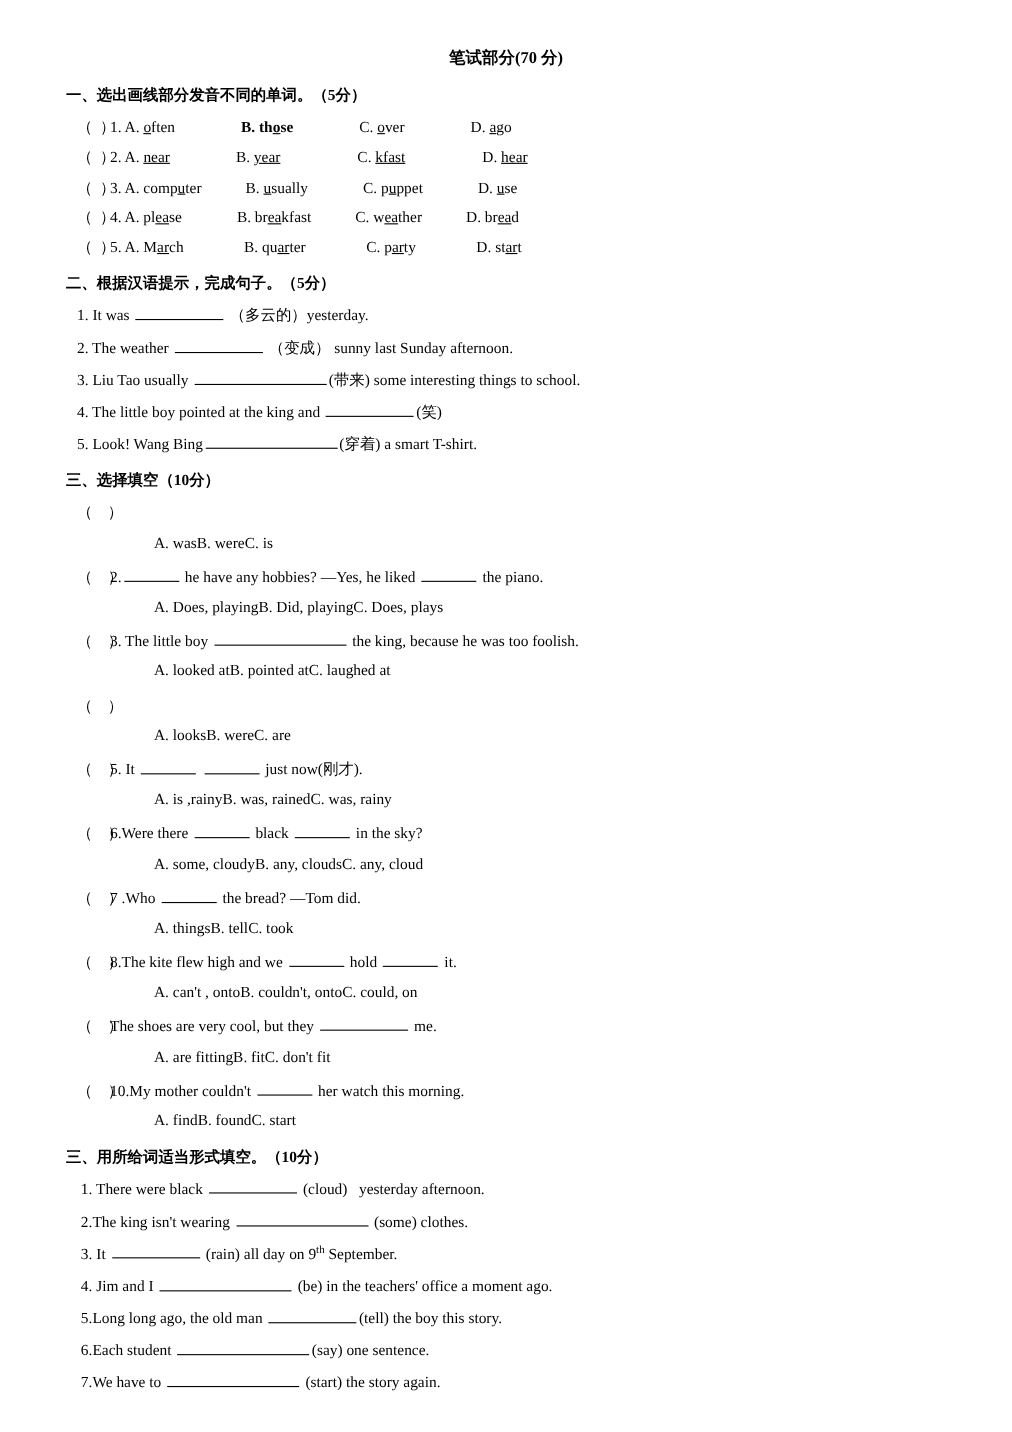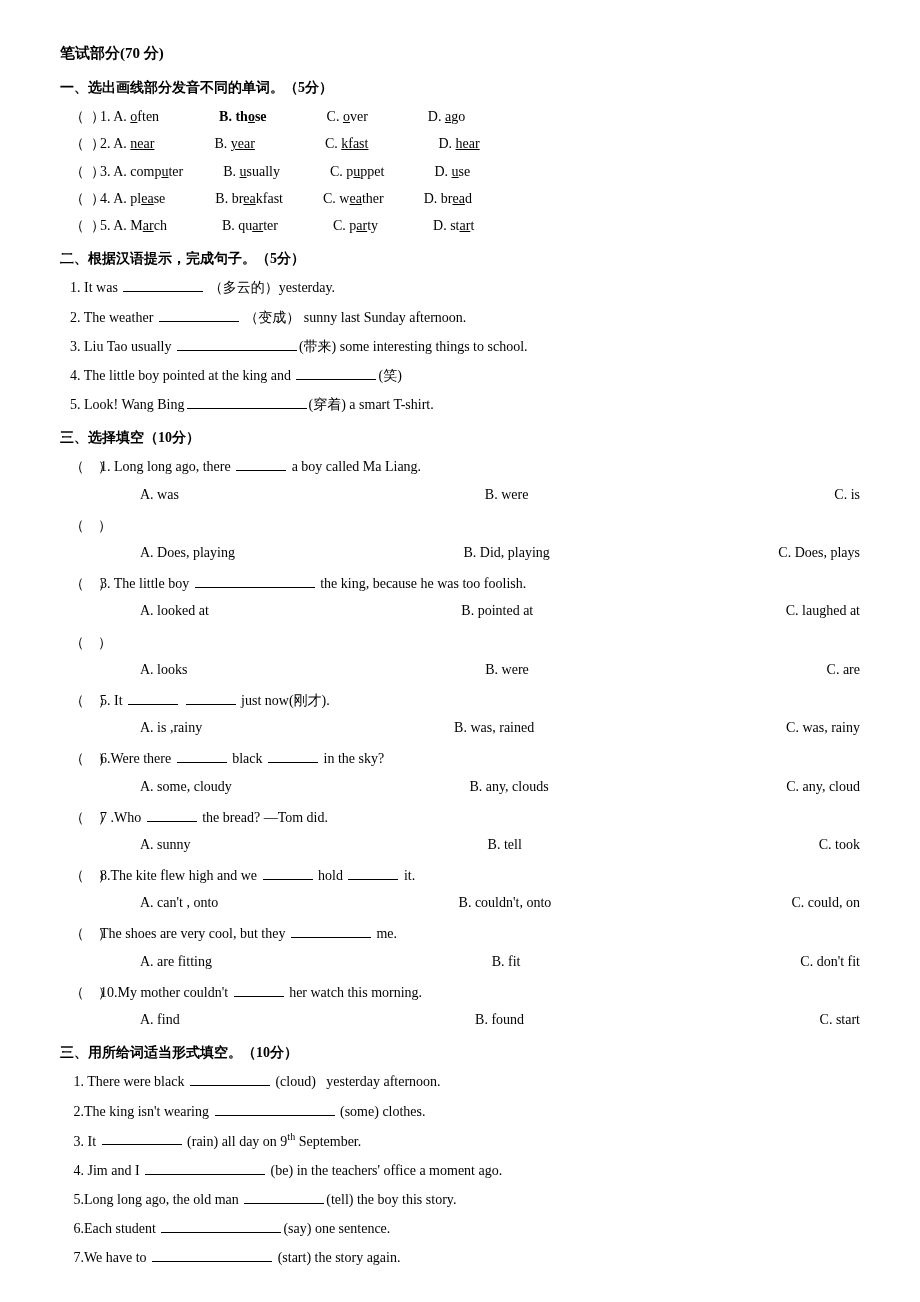--- a/index.html
+++ b/index.html
@@ -11,20 +11,21 @@
       background: #fff;
       font-family: "SimSun", "宋体", serif;
       font-size: 14px;
       color: #000;
       width: 920px;
       min-height: 1302px;
       padding: 40px 60px;
       line-height: 1.8;
     }
     .center {
+      text-align: center;
       font-weight: bold;
       font-size: 15px;
       margin-bottom: 6px;
     }
     .section-title {
       font-weight: bold;
       margin-top: 8px;
       margin-bottom: 4px;
     }
     .question-line {
@@ -52,24 +53,22 @@
     }
     .blank-short {
       min-width: 50px;
     }
     .fill-line {
       margin-bottom: 4px;
       padding-left: 10px;
     }
     .sub-choices {
       display: flex;
-      gap: 60px;
       padding-left: 80px;
       margin-bottom: 6px;
-      justify-content: space-between;
     }
     .page-num {
       text-align: center;
       margin-top: 30px;
       font-size: 14px;
     }
     sup {
       font-size: 10px;
     }
   </style>
@@ -135,30 +134,30 @@
   4. The little boy pointed at the king and <span class="blank"></span>(笑)
 </div>
 <div class="fill-line">
   5. Look! Wang Bing<span class="blank blank-long"></span>(穿着) a smart T-shirt.
 </div>
 
 <div class="section-title">三、选择填空（10分）</div>
 
 <div class="question-line">
   <span class="bracket">（&nbsp;&nbsp;&nbsp;&nbsp;）</span>
-  <span>1. Long long ago, there <span class="blank blank-short"></span> a boy called Ma Liang.</span>
 </div>
 <div class="sub-choices">
   <span>A. was</span>
   <span>B. were</span>
   <span>C. is</span>
 </div>
 
 <div class="question-line">
   <span class="bracket">（&nbsp;&nbsp;&nbsp;&nbsp;）</span>
+  <span>2.<span class="blank blank-short"></span> he have any hobbies?  —Yes, he liked <span class="blank blank-short"></span> the piano.</span>
 </div>
 <div class="sub-choices">
   <span>A. Does, playing</span>
   <span>B. Did, playing</span>
   <span>C. Does, plays</span>
 </div>
 
 <div class="question-line">
   <span class="bracket">（&nbsp;&nbsp;&nbsp;&nbsp;）</span>
   <span>3. The little boy <span class="blank blank-long"></span> the king, because he was too foolish.</span>
@@ -196,21 +195,21 @@
   <span>A. some, cloudy</span>
   <span>B. any, clouds</span>
   <span>C. any, cloud</span>
 </div>
 
 <div class="question-line">
   <span class="bracket">（&nbsp;&nbsp;&nbsp;&nbsp;）</span>
   <span>7 .Who <span class="blank blank-short"></span> the bread?  —Tom did.</span>
 </div>
 <div class="sub-choices">
-  <span>A. sunny</span>
+  <span>A. things</span>
   <span>B. tell</span>
   <span>C. took</span>
 </div>
 
 <div class="question-line">
   <span class="bracket">（&nbsp;&nbsp;&nbsp;&nbsp;）</span>
   <span>8.The kite flew high and we <span class="blank blank-short"></span> hold <span class="blank blank-short"></span> it.</span>
 </div>
 <div class="sub-choices">
   <span>A. can't , onto</span>

